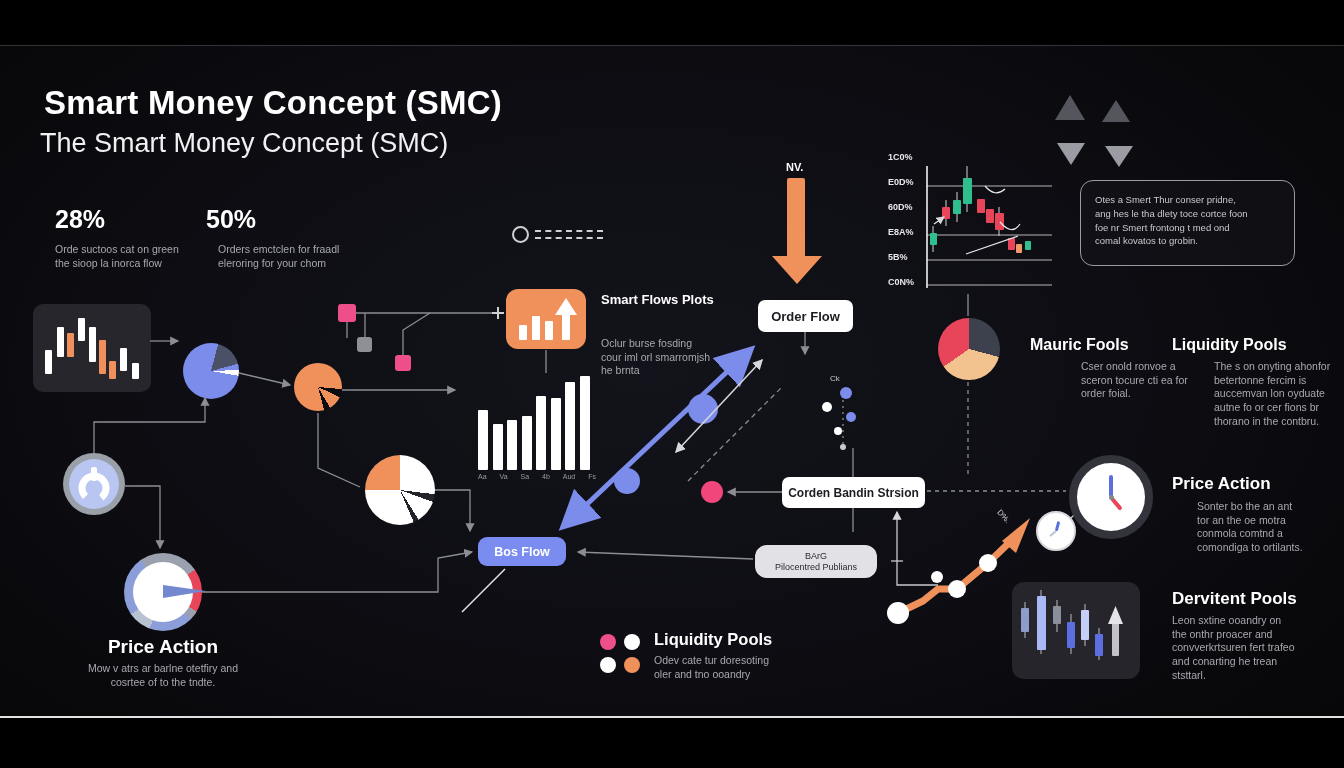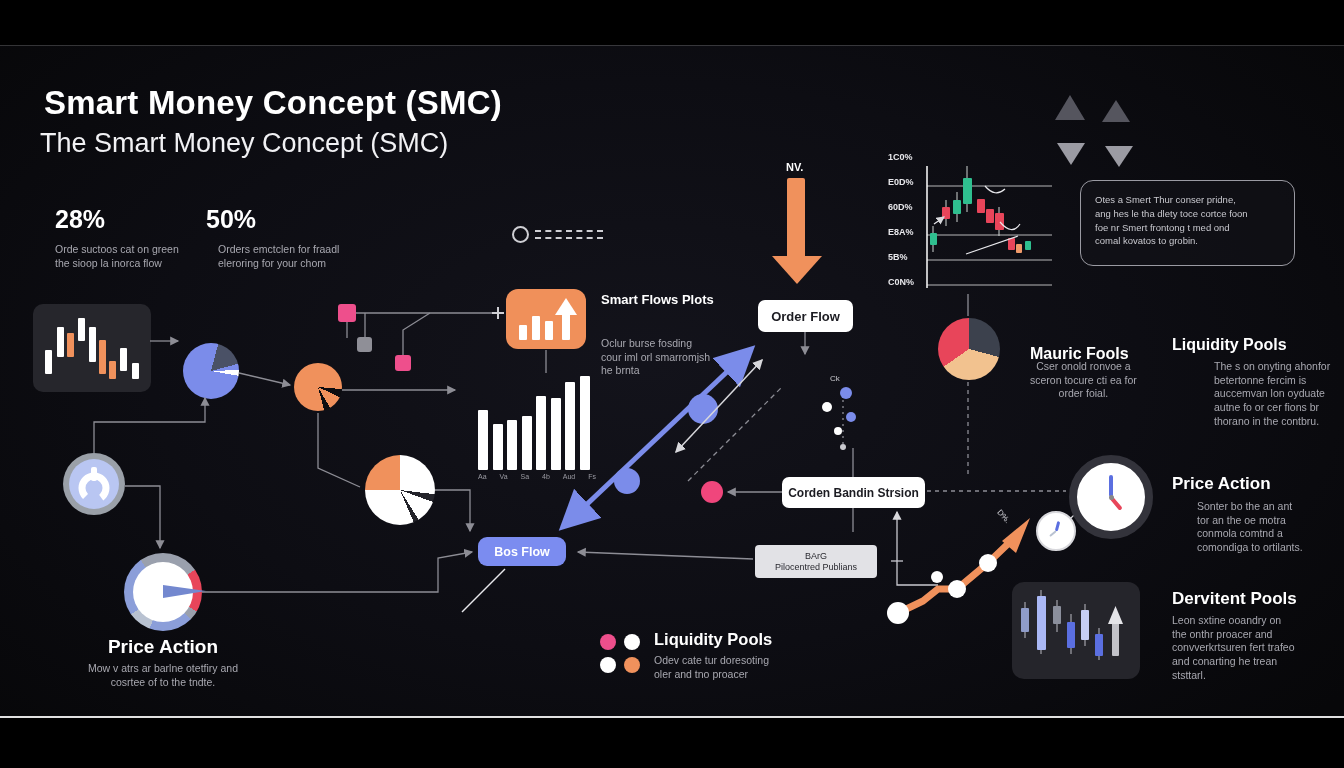--- a/index.html
+++ b/index.html
@@ -12,21 +12,21 @@
   .botline{position:absolute;left:0;top:716px;width:100%;height:2px;background:rgba(255,255,255,.88);}
   .h1{font-size:33px;font-weight:700;letter-spacing:.2px;}
   .h2{font-size:27px;font-weight:400;color:#f1f1f4;}
   .stat-v{font-size:25px;font-weight:700;}
   .cap{font-size:10.5px;line-height:1.3;color:#a8a8b0;white-space:pre-line;}
   .head{font-weight:700;color:#fff;}
   .btn{display:flex;align-items:center;justify-content:center;background:#fff;color:#1c1c22;
        font-weight:600;border-radius:7px;box-sizing:border-box;}
   .pill-blue{display:flex;align-items:center;justify-content:center;background:#7b8cf0;color:#fff;
        font-weight:700;border-radius:9px;font-size:12.5px;}
-  .greybox{background:#e2e2e6;color:#2a2a30;border-radius:4px;display:flex;align-items:center;
+  .greybox{background:#e2e2e6;color:#2a2a30;border-radius:12px;display:flex;align-items:center;
        justify-content:center;text-align:center;font-size:9px;line-height:11px;white-space:pre-line;}
   .infobox{border:1.5px solid #9a9aa2;border-radius:12px;background:rgba(20,20,26,.5);
        padding:12px 14px;box-sizing:border-box;font-size:9.5px;line-height:1.45;color:#c9c9cf;white-space:pre-line;}
   .dot{border-radius:50%;position:absolute;}
   .sq{position:absolute;border-radius:3px;}
   #bars{position:absolute;left:478px;top:376px;width:118px;height:94px;display:flex;
         align-items:flex-end;gap:4.5px;}
   .bar{width:10px;background:#fff;border-radius:1px;}
   #bar-labels{position:absolute;left:478px;top:473px;width:118px;display:flex;
         justify-content:space-between;font-size:7px;color:#9a9aa2;}
@@ -287,22 +287,22 @@
   <div class="abs" style="left:830px;top:374px;font-size:8px;color:#c9c9cf;">Ck</div>
 
   <div class="abs infobox" style="left:1080px;top:180px;width:215px;height:86px;border-radius:13px;">Otes a Smert Thur conser pridne,
 ang hes le tha dlety toce cortce foon
 foe nr Smert frontong t med ond
 comal kovatos to grobin.</div>
 
   <div class="abs" style="left:938px;top:318px;width:62px;height:62px;border-radius:50%;
        background:conic-gradient(#3c414d 0 105deg,#f2c28f 105deg 235deg,#e8455a 235deg 360deg);"></div>
 
-  <div class="abs head" style="left:1030px;top:336px;font-size:16px;margin-top:9px;">Mauric Fools</div>
-  <div class="abs cap" style="left:1030px;top:360px;text-align:center;">Cser onold ronvoe a
+  <div class="abs head" style="left:1030px;top:336px;font-size:16px;">Mauric Fools</div>
+  <div class="abs cap" style="left:1081px;top:360px;">Cser onold ronvoe a
 sceron tocure cti ea for
 order foial.</div>
   <div class="abs head" style="left:1172px;top:336px;font-size:16px;">Liquidity Pools</div>
   <div class="abs cap" style="left:1172px;top:360px;margin-left:42px;">The s on onyting ahonfor
 betertonne fercim is
 auccemvan lon oyduate
 autne fo or cer fions br
 thorano in the contbru.</div>
   <div class="abs head" style="left:1172px;top:474px;font-size:17px;">Price Action</div>
   <div class="abs cap" style="left:1172px;top:500px;margin-left:25px;">Sonter bo the an ant
@@ -315,21 +315,21 @@
 convverkrtsuren fert trafeo
 and conarting he trean
 ststtarl.</div>
 
   <div class="dot" style="left:600px;top:634px;width:16px;height:16px;background:#ee4f8c;"></div>
   <div class="dot" style="left:624px;top:634px;width:16px;height:16px;background:#fff;"></div>
   <div class="dot" style="left:600px;top:657px;width:16px;height:16px;background:#fff;"></div>
   <div class="dot" style="left:624px;top:657px;width:16px;height:16px;background:#f0915c;"></div>
   <div class="abs head" style="left:654px;top:630px;font-size:16.5px;">Liquidity Pools</div>
   <div class="abs cap" style="left:654px;top:654px;">Odev cate tur doresoting
-oler and tno proacer</div>
+oler and tno ooandry</div>
 
   <div class="clock" style="left:1069px;top:455px;width:68px;height:68px;border:8px solid #33333b;">
     <div class="hand" style="width:4px;height:22px;background:#5b6fe0;transform:translateX(-50%) rotate(0deg);"></div>
     <div class="hand" style="width:3.5px;height:16px;background:#e8455a;transform:translateX(-50%) rotate(140deg);"></div>
     <div class="abs" style="left:50%;top:50%;width:5px;height:5px;margin:-2.5px;border-radius:50%;background:#888;"></div>
   </div>
   <div class="clock" style="left:1036px;top:511px;width:36px;height:36px;border:2px solid #d8d8dc;">
     <div class="hand" style="width:2.5px;height:10px;background:#5b6fe0;transform:translateX(-50%) rotate(15deg);"></div>
     <div class="hand" style="width:2px;height:8px;background:#b9c2d1;transform:translateX(-50%) rotate(230deg);"></div>
   </div>

